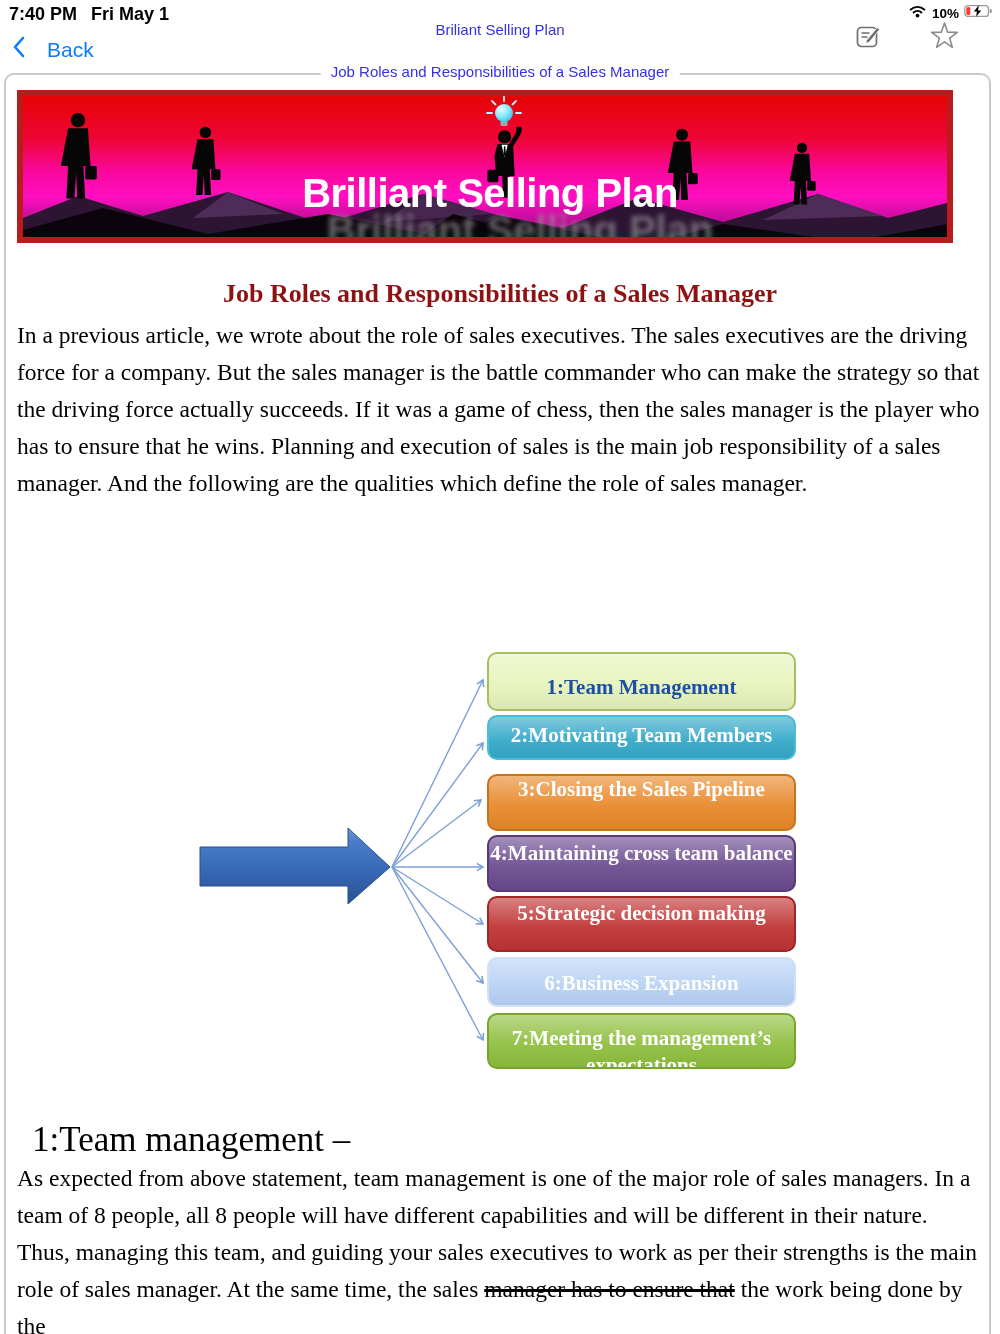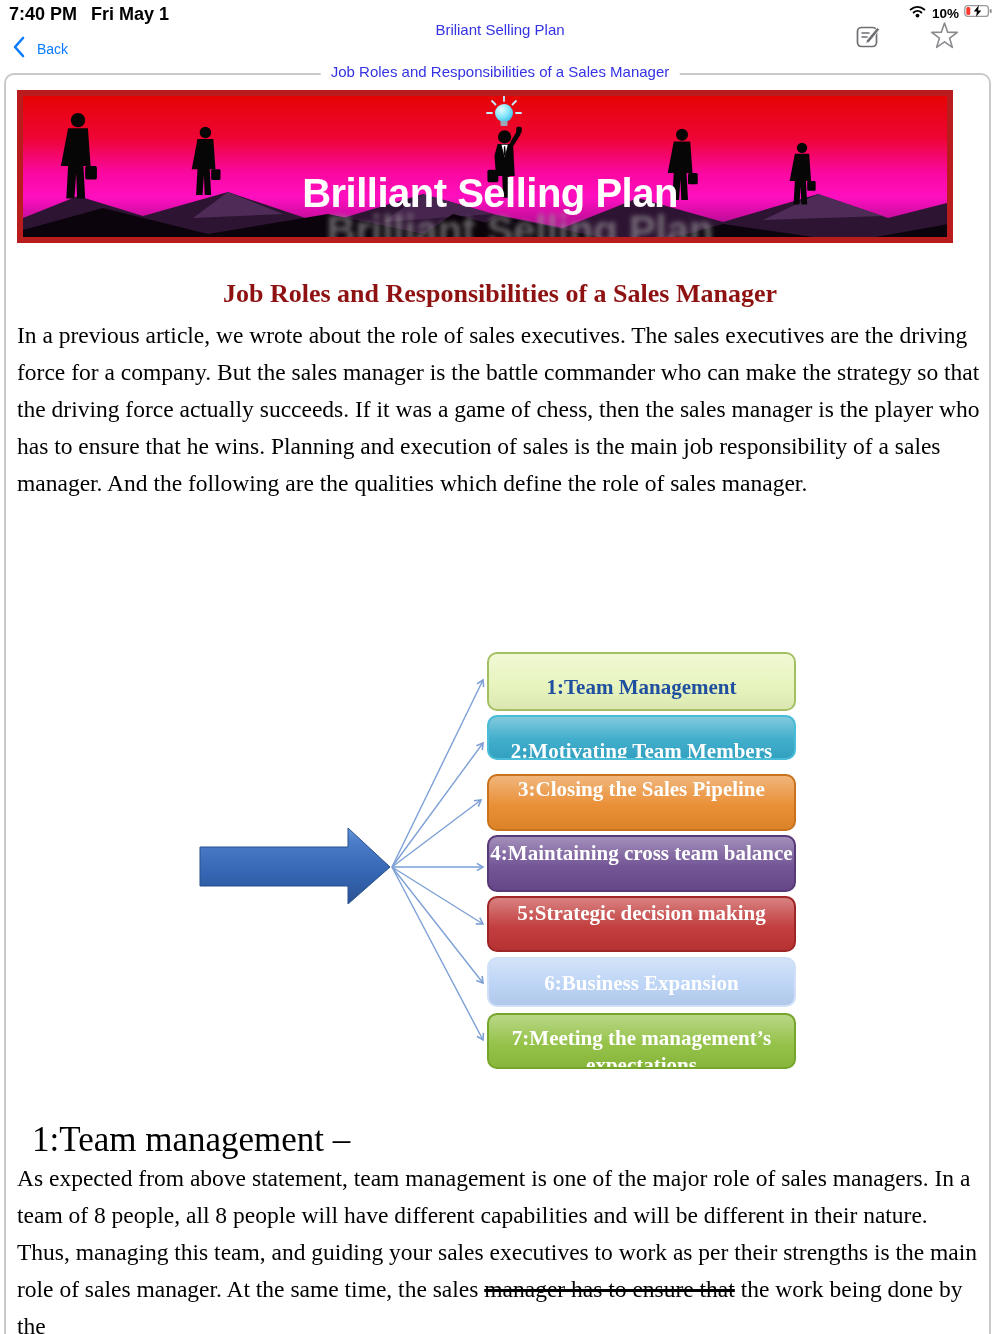--- a/index.html
+++ b/index.html
@@ -11,21 +11,21 @@
   .status-bar { position:absolute; top:0; left:0; width:1000px; height:24px; }
   .sb-left { position:absolute; left:9px; top:4px; font-size:18px; font-weight:600; }
   .sb-left .date { margin-left:9px; }
   .sb-right { position:absolute; right:7px; top:4px; display:flex; align-items:flex-end; gap:5px;
               font-size:13.5px; font-weight:600; }
 
   
   .nav-title { position:absolute; top:21px; left:0; width:1000px; text-align:center;
                font-size:15px; font-weight:500; color:#3432e3; }
   .back-button { position:absolute; left:12px; top:36px; display:flex; align-items:center;
-                 gap:12px; color:#0a7cff; font-size:14px; cursor:pointer; }
+                 gap:22px; color:#0a7cff; font-size:21px; cursor:pointer; }
   .compose-button { position:absolute; left:855px; top:23px; cursor:pointer; }
   .star-button { position:absolute; left:930px; top:22px; cursor:pointer; }
 
   
   .content-frame { position:absolute; left:4px; top:73px; width:987px; height:1330px;
                    border:2px solid #c9c9c9; border-radius:10px; }
   .frame-legend { position:absolute; top:63px; left:50%; transform:translateX(-50%);
                   background:#fff; padding:0 10px; font-size:15px; color:#3432e3;
                   white-space:nowrap; z-index:3; }
 
@@ -46,21 +46,21 @@
 
   
   .diagram { position:absolute; left:0; top:640px; width:1000px; height:445px; }
   .diagram svg.arrows { position:absolute; left:0; top:0; }
   .d-box { position:absolute; left:487px; width:309px; border:2px solid; border-radius:10px;
            overflow:hidden; text-align:center; z-index:0;
            font-family:"Liberation Serif", serif; font-weight:bold; font-size:21px; line-height:26px; }
   .d-box::before { content:""; position:absolute; inset:0; z-index:-1; border-radius:8px;
            background:linear-gradient(180deg, rgba(255,255,255,.38), rgba(255,255,255,.06) 55%, rgba(0,0,0,.05)); }
   .b1 { top:12px;  height:59px; padding-top:20px; }
-  .b2 { top:75px;  height:45px; padding-top:20px; line-height:28px; }
+  .b2 { top:75px;  height:45px; padding-top:4px; line-height:28px; }
   .b3 { top:134px; height:57px; }
   .b4 { top:195px; height:57px; padding-top:3px; }
   .b5 { top:256px; height:56px; padding-top:2px; }
   .b6 { top:317px; height:50px; padding-top:11px; }
   .b7 { top:373px; height:56px; padding-top:10px; line-height:27px; }
 </style>
 </head>
 <body>
 
 <div class="status-bar">

